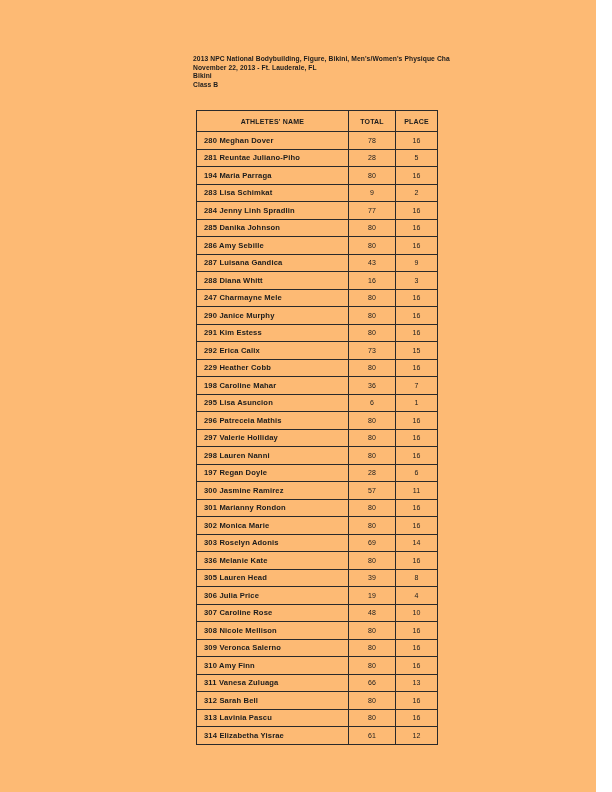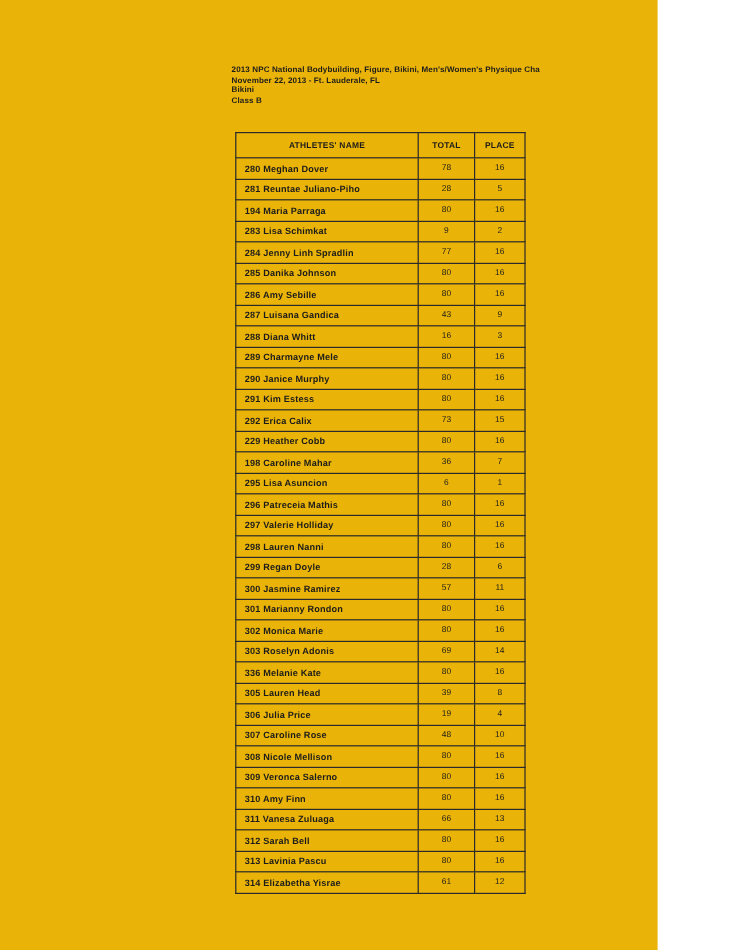--- a/index.html
+++ b/index.html
@@ -3,23 +3,23 @@
 <meta charset="utf-8">
 <style>
   * { margin: 0; padding: 0; box-sizing: border-box; }
   html, body {
     background: #ffffff;
     font-family: "Liberation Sans", sans-serif;
     -webkit-font-smoothing: antialiased;
   }
   .page {
     position: relative;
-    width: 548px;
+    width: 596px;
     height: 792px;
-    background: #eab308;
+    background: #fdba74;
     overflow: hidden;
   }
   .doc-header {
     position: absolute;
     left: 193px;
     top: 55px;
     color: #1c1c1c;
     font-size: 6.7px;
     font-weight: bold;
     line-height: 8.7px;
@@ -134,21 +134,21 @@
       <td class="cell-name">287 Luisana Gandica</td>
       <td class="cell-num">43</td>
       <td class="cell-num">9</td>
     </tr>
         <tr>
       <td class="cell-name">288 Diana Whitt</td>
       <td class="cell-num">16</td>
       <td class="cell-num">3</td>
     </tr>
         <tr>
-      <td class="cell-name">289 Charmayne Mele</td>
+      <td class="cell-name">247 Charmayne Mele</td>
       <td class="cell-num">80</td>
       <td class="cell-num">16</td>
     </tr>
         <tr>
       <td class="cell-name">290 Janice Murphy</td>
       <td class="cell-num">80</td>
       <td class="cell-num">16</td>
     </tr>
         <tr>
       <td class="cell-name">291 Kim Estess</td>
@@ -184,21 +184,21 @@
       <td class="cell-name">297 Valerie Holliday</td>
       <td class="cell-num">80</td>
       <td class="cell-num">16</td>
     </tr>
         <tr>
       <td class="cell-name">298 Lauren Nanni</td>
       <td class="cell-num">80</td>
       <td class="cell-num">16</td>
     </tr>
         <tr>
-      <td class="cell-name">299 Regan Doyle</td>
+      <td class="cell-name">197 Regan Doyle</td>
       <td class="cell-num">28</td>
       <td class="cell-num">6</td>
     </tr>
         <tr>
       <td class="cell-name">300 Jasmine Ramirez</td>
       <td class="cell-num">57</td>
       <td class="cell-num">11</td>
     </tr>
         <tr>
       <td class="cell-name">301 Marianny Rondon</td>

